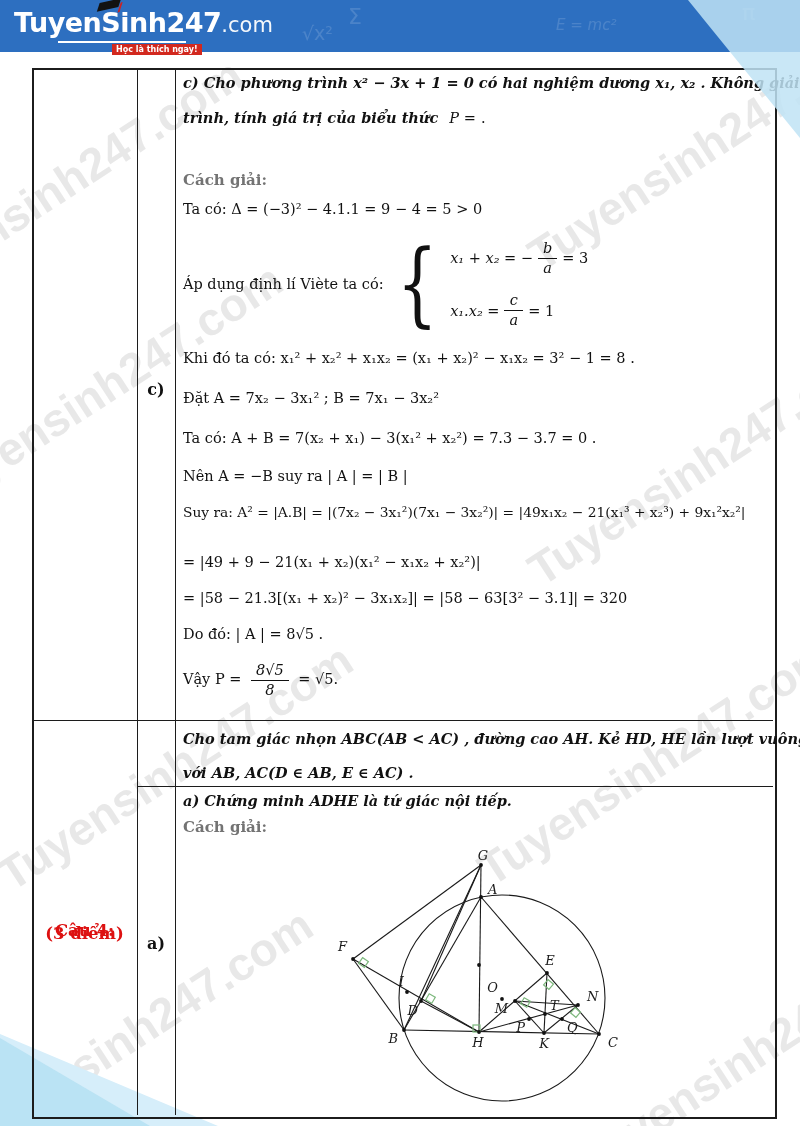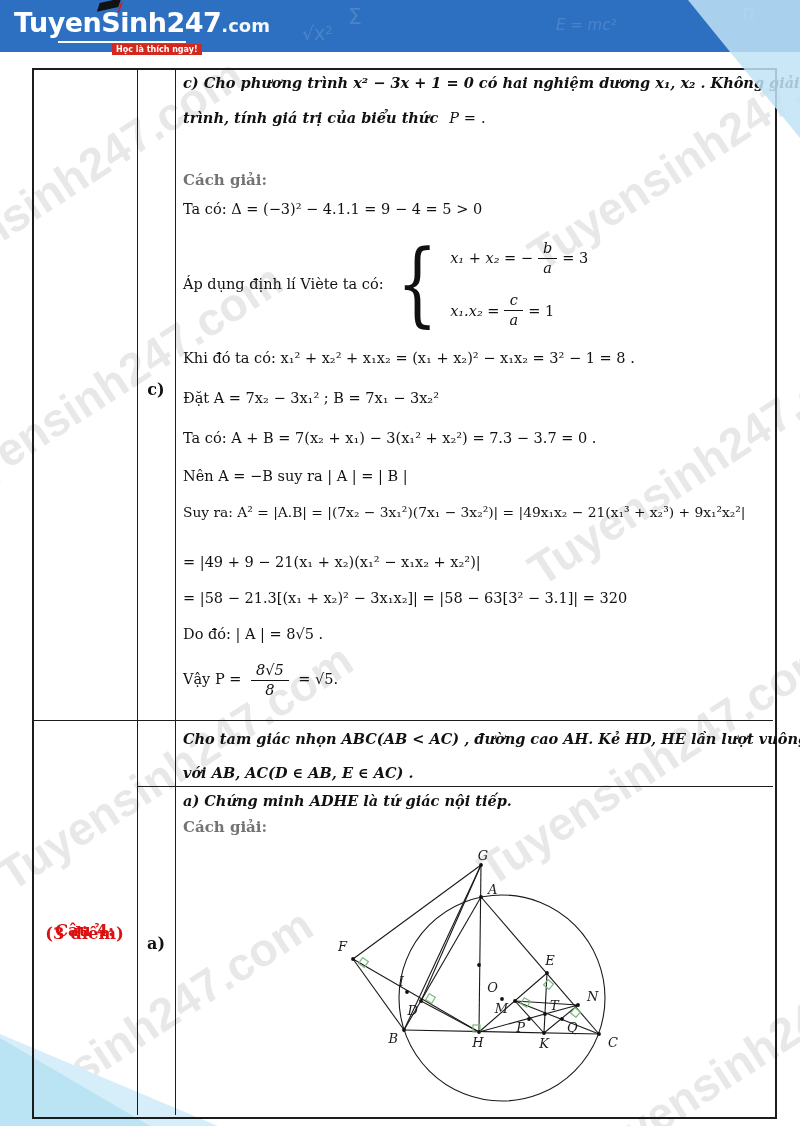--- a/index.html
+++ b/index.html
@@ -2,21 +2,21 @@
 <html><head>
 <meta charset="utf-8">
 <style>
   html,body{margin:0;padding:0;background:#fff;}
   .page{position:relative;width:800px;height:1126px;overflow:hidden;background:#fff;
         font-family:"DejaVu Serif","Liberation Serif",serif;color:#111;}
   
   .header{position:absolute;left:0;top:0;width:800px;height:52px;background:#2d6fc0;z-index:3;}
   .logo{position:absolute;left:14px;top:7px;color:#fff;font-family:"DejaVu Sans","Liberation Sans",sans-serif;}
   .logo .l1{font-size:27px;font-weight:bold;letter-spacing:-0.5px;}
-  .logo .l2{font-size:18px;font-weight:bold;opacity:.95;}
+  .logo .l2{font-size:21px;font-weight:normal;opacity:.95;}
   .logo-cap{position:absolute;left:84px;top:-6px;width:22px;height:8px;background:#121212;
             transform:rotate(-12deg) skewX(-30deg);z-index:4;}
   .logo-cap:after{content:"";position:absolute;right:-3px;top:4px;width:2px;height:9px;background:#c22;}
   .logo-line{position:absolute;left:44px;top:34px;width:128px;height:2px;background:#fff;}
   .logo-badge{position:absolute;left:98px;top:37px;background:#d2281e;color:#fff;
               font-size:8px;font-weight:bold;padding:1px 4px;white-space:nowrap;}
   .doodle{position:absolute;color:#fff;opacity:.14;font-family:"DejaVu Sans",sans-serif;z-index:3;}
   
   .tri-tr{position:absolute;right:0;top:0;width:112px;height:138px;background:#bfe3f4;opacity:.85;
           clip-path:polygon(100% 0,0 0,100% 100%);z-index:4;}

